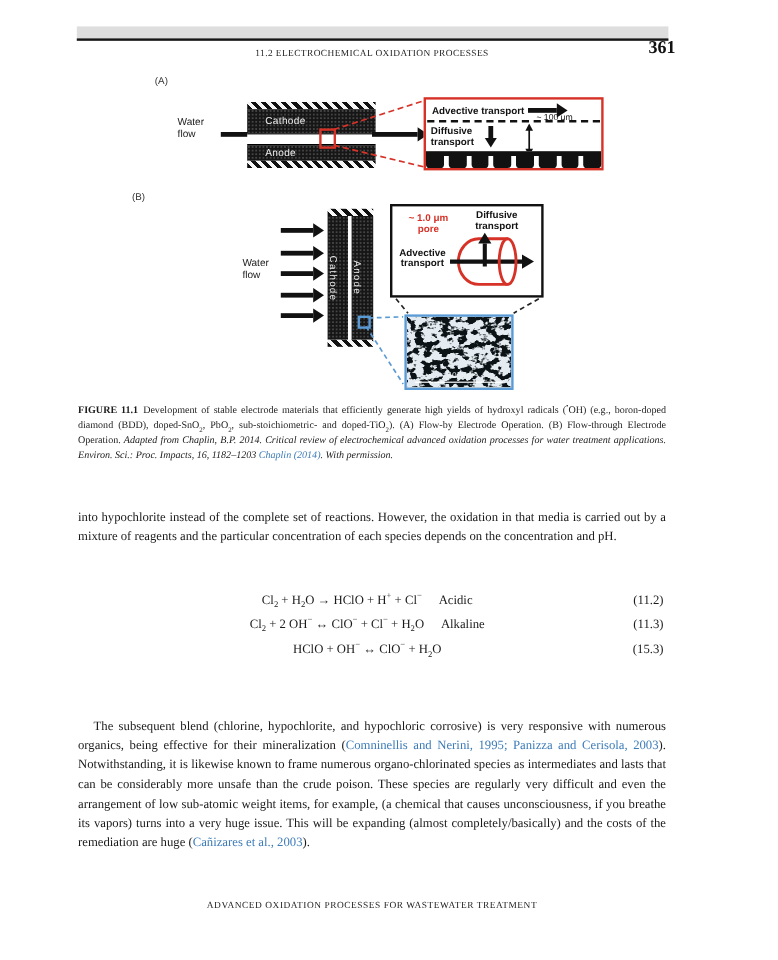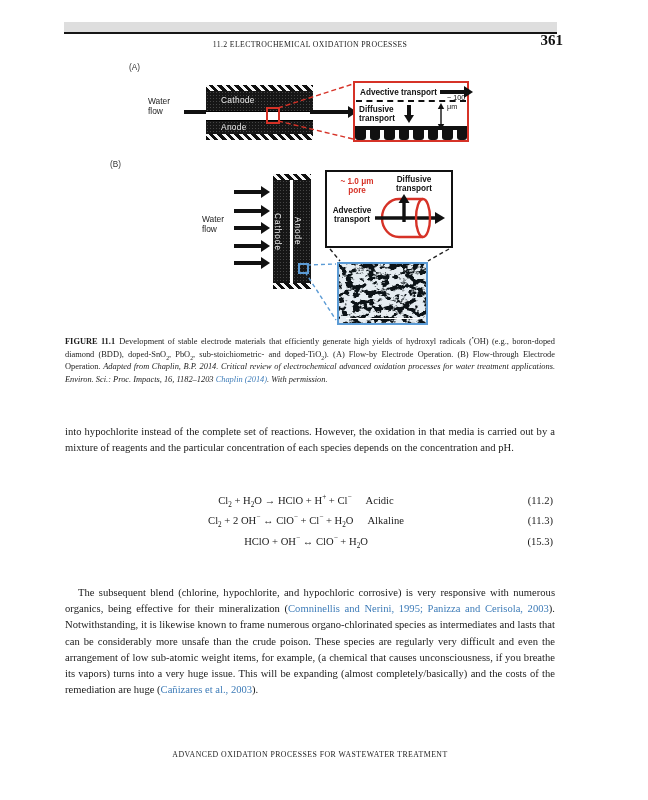--- a/index.html
+++ b/index.html
@@ -47,21 +47,21 @@
   .mini-sq-red{border:2px solid var(--accent-red);background:transparent;}
   .mini-sq-blue{border:2px solid var(--inset-blue);background:transparent;}
   .sem{border:2.5px solid var(--inset-blue);box-sizing:content-box;overflow:hidden;}
   .sem-caption{position:absolute;bottom:6px;left:0;right:0;text-align:center;color:#e9eef0;
                font-size:7px;font-family:"Liberation Sans",sans-serif;}
   .sem-bar{position:absolute;bottom:4px;left:7px;right:7px;height:1.5px;background:#fff;}
   
   .caption{left:65px;top:336px;width:490px;font-size:8.4px;line-height:12.7px;
            text-align:justify;color:#1c1c1c;}
   .body-par{left:65px;width:490px;font-size:10.6px;line-height:16.2px;text-align:justify;}
-  .indent{text-indent:13px;}
+  .indent{text-indent:13px;margin-top:13px;}
   .seg-bold{font-weight:bold;}
   .seg-i{font-style:italic;}
   .seg-link{color:var(--link-blue);}
   .seg-linki{color:var(--link-blue);font-style:italic;}
   sub,sup{font-size:68%;line-height:0;}
   .eq-row{position:absolute;left:65px;width:488px;height:16px;font-size:10.6px;}
   .eq-text{position:absolute;left:0;width:482px;text-align:center;white-space:nowrap;}
   .eq-note{margin-left:14px;}
   .eq-note:empty{display:none;}
   .eq-num{position:absolute;right:0;top:0;}
@@ -100,21 +100,21 @@
       <div style="height:10px;background:#fff;border-top:1px solid #000;border-bottom:1px solid #000;box-sizing:border-box"></div>
       <div class="electrode" style="height:13px">
         <div class="elec-label" style="padding:1px 0 0 15px">Anode</div>
       </div>
       <div class="hatch" style="height:6px"></div>
     </div>
 
     <div class="abs mini-sq-red" style="left:266px;top:107px;width:10px;height:13px"></div>
     <div class="abs ar-r" style="left:310px;top:110px;width:38px"></div>
 
-    <div class="abs inset inset-a" style="left:353px;top:81px;width:116px;height:61px">
+    <div class="abs inset inset-a" style="left:353px;top:81px;width:150px;height:61px">
       <div class="abs bold-lab" style="left:5px;top:5px">Advective transport</div>
       <div class="ar-r" style="left:85px;top:7px;width:24px"></div>
       <div class="abs dashline" style="left:1px;right:1px;top:17px"></div>
       <div class="abs bold-lab" style="left:4px;top:22px">
         <span>Diffusive</span><br>
         <span>transport</span>
       </div>
       <div class="ar-d" style="left:52px;top:22px;height:10px"></div>
       <svg class="abs" style="left:81px;top:20px" width="10" height="27">
         <line x1="5" y1="4" x2="5" y2="23" stroke="#111" stroke-width="1.4"></line>

